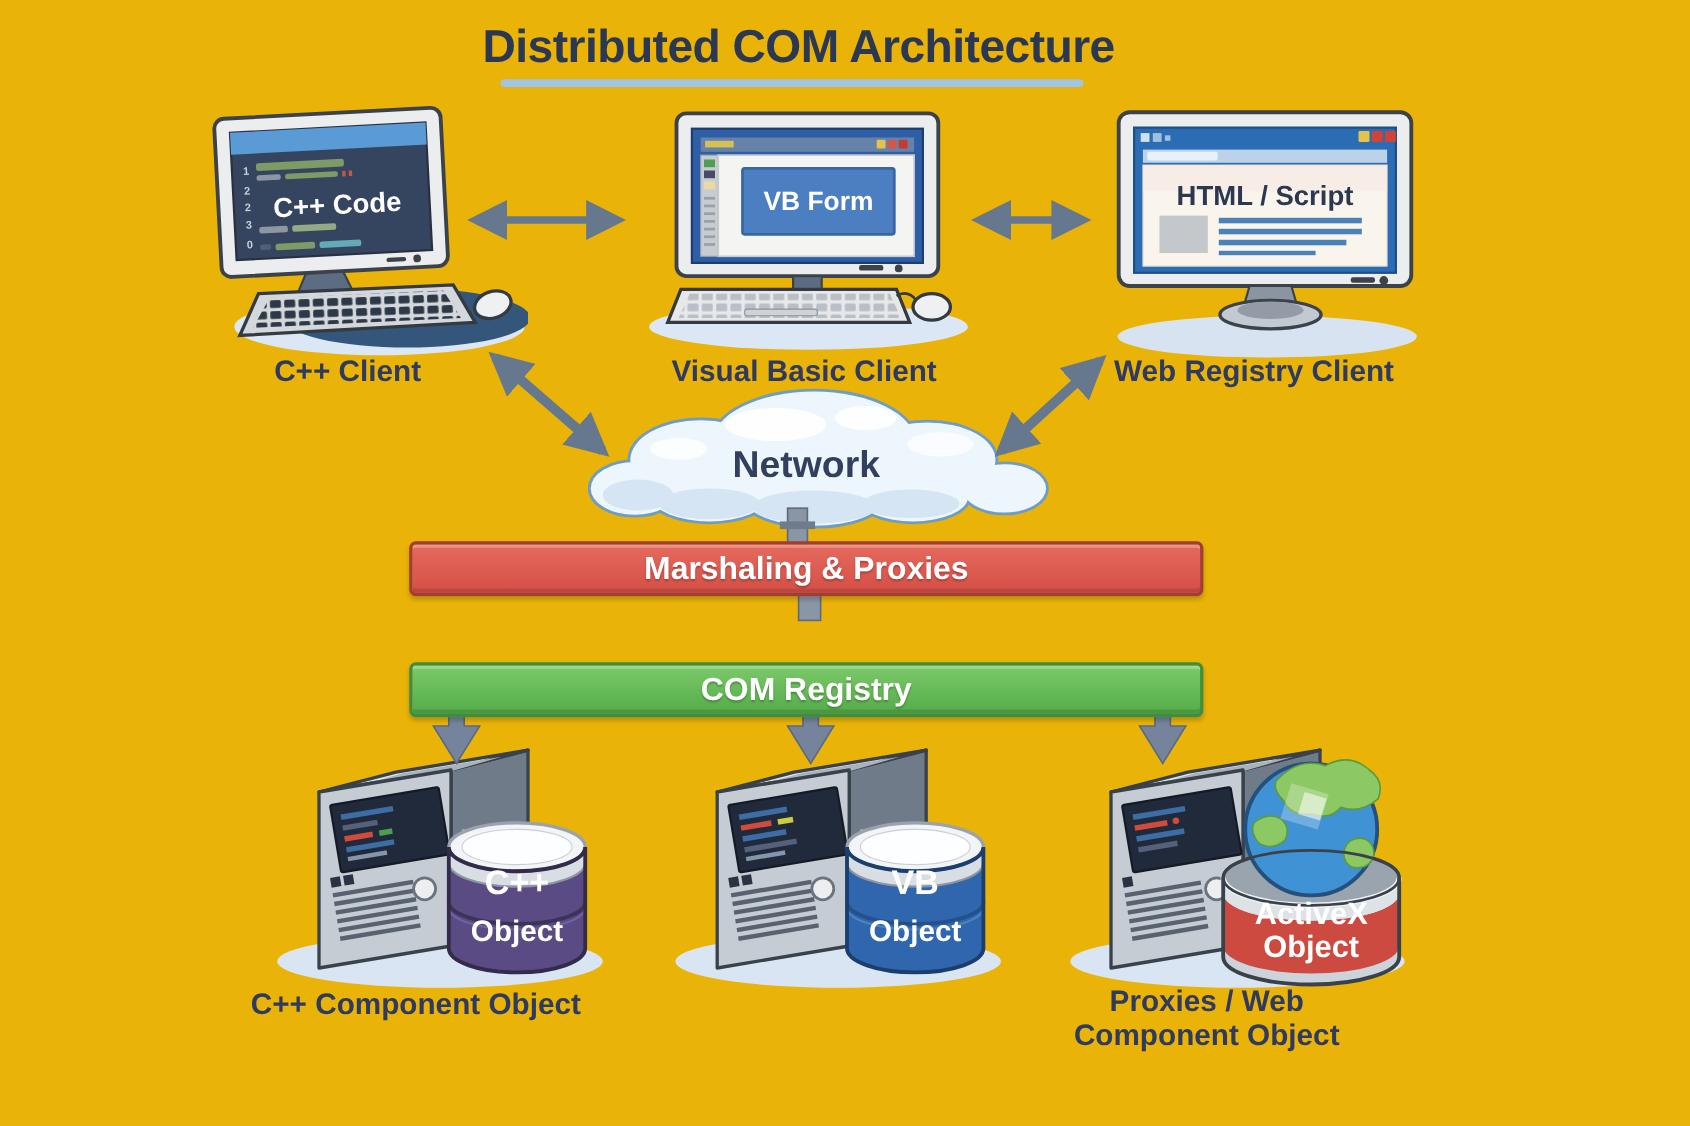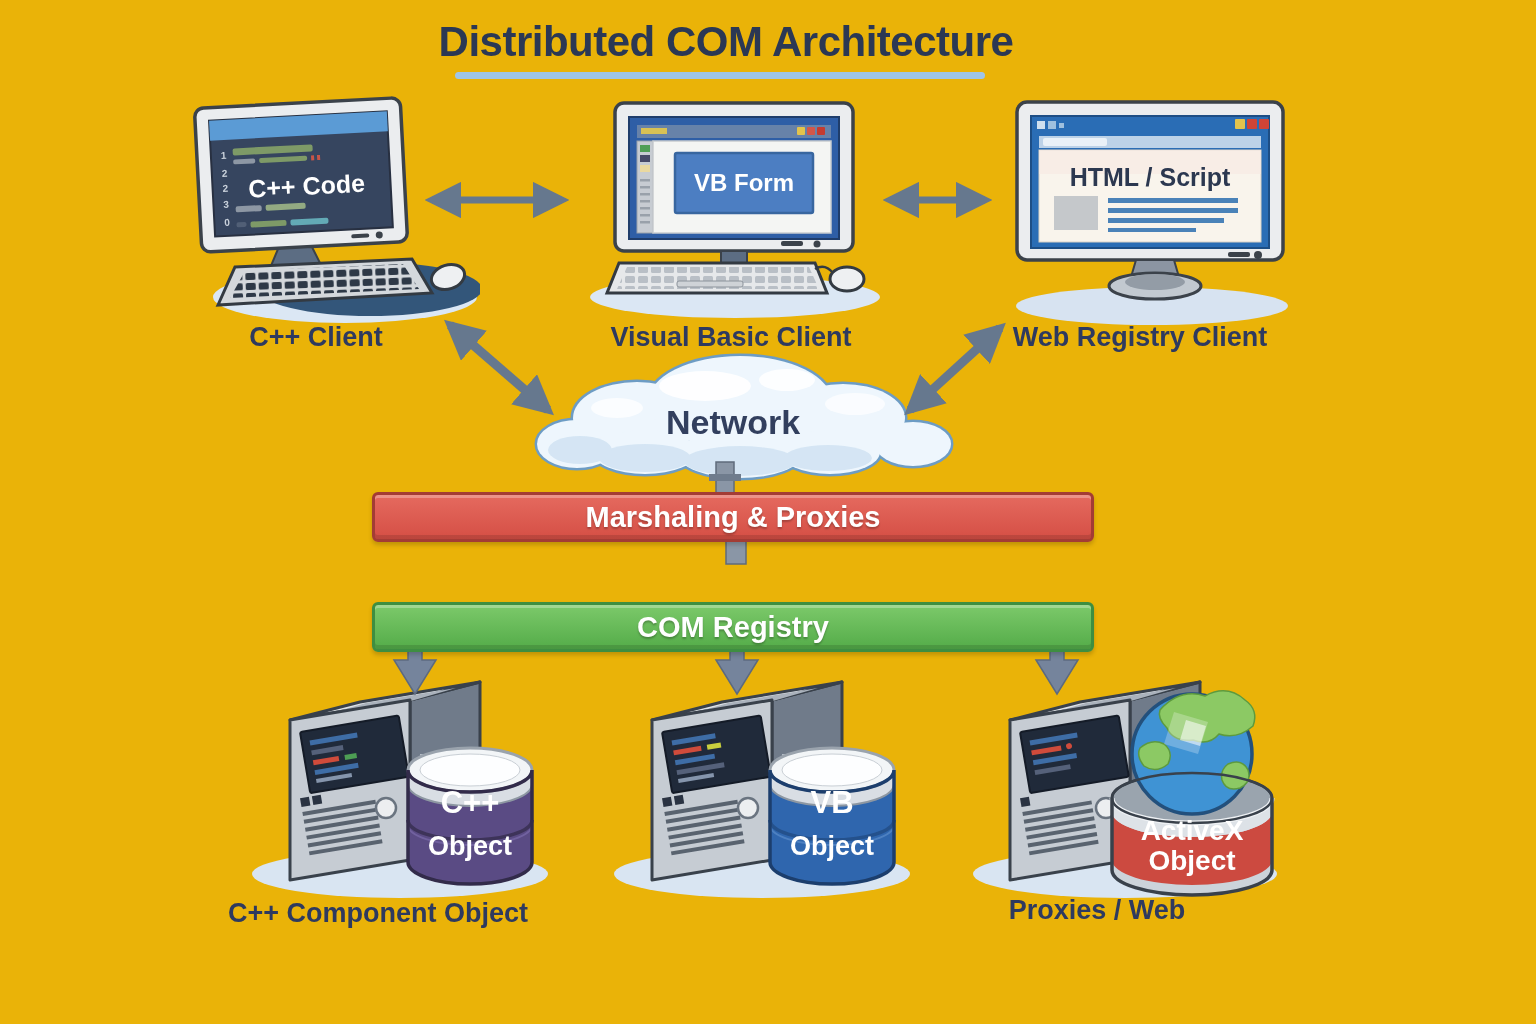--- a/index.html
+++ b/index.html
@@ -372,15 +372,16 @@
       <path d="M152,136 v14 a80,25 0 0 0 160,0 v-14 a80,25 0 0 1 -160,0 z" fill="#dde2e7"></path>
       <path d="M152,136 a80,25 0 0 0 160,0" fill="none" stroke="#eef1f4" stroke-width="5"></path>
       <ellipse cx="232" cy="136" rx="80" ry="25" fill="none" stroke="#39414b" stroke-width="2.5"></ellipse>
       <path d="M152,136 v72 a80,25 0 0 0 160,0 v-72" fill="none" stroke="#39414b" stroke-width="3.5"></path>
       <text x="232" y="178" text-anchor="middle" font-size="28" font-weight="bold" fill="#ffffff">ActiveX</text>
       <text x="232" y="208" text-anchor="middle" font-size="28" font-weight="bold" fill="#ffffff">Object</text>
     </g>
   </svg>
   <div class="abs caption caption2 z2" style="left:947px;top:895px;width:300px">
     <div>Proxies / Web</div>
+    <div>Component Object</div>
   </div>
 
 </div>
 
 </body></html>

